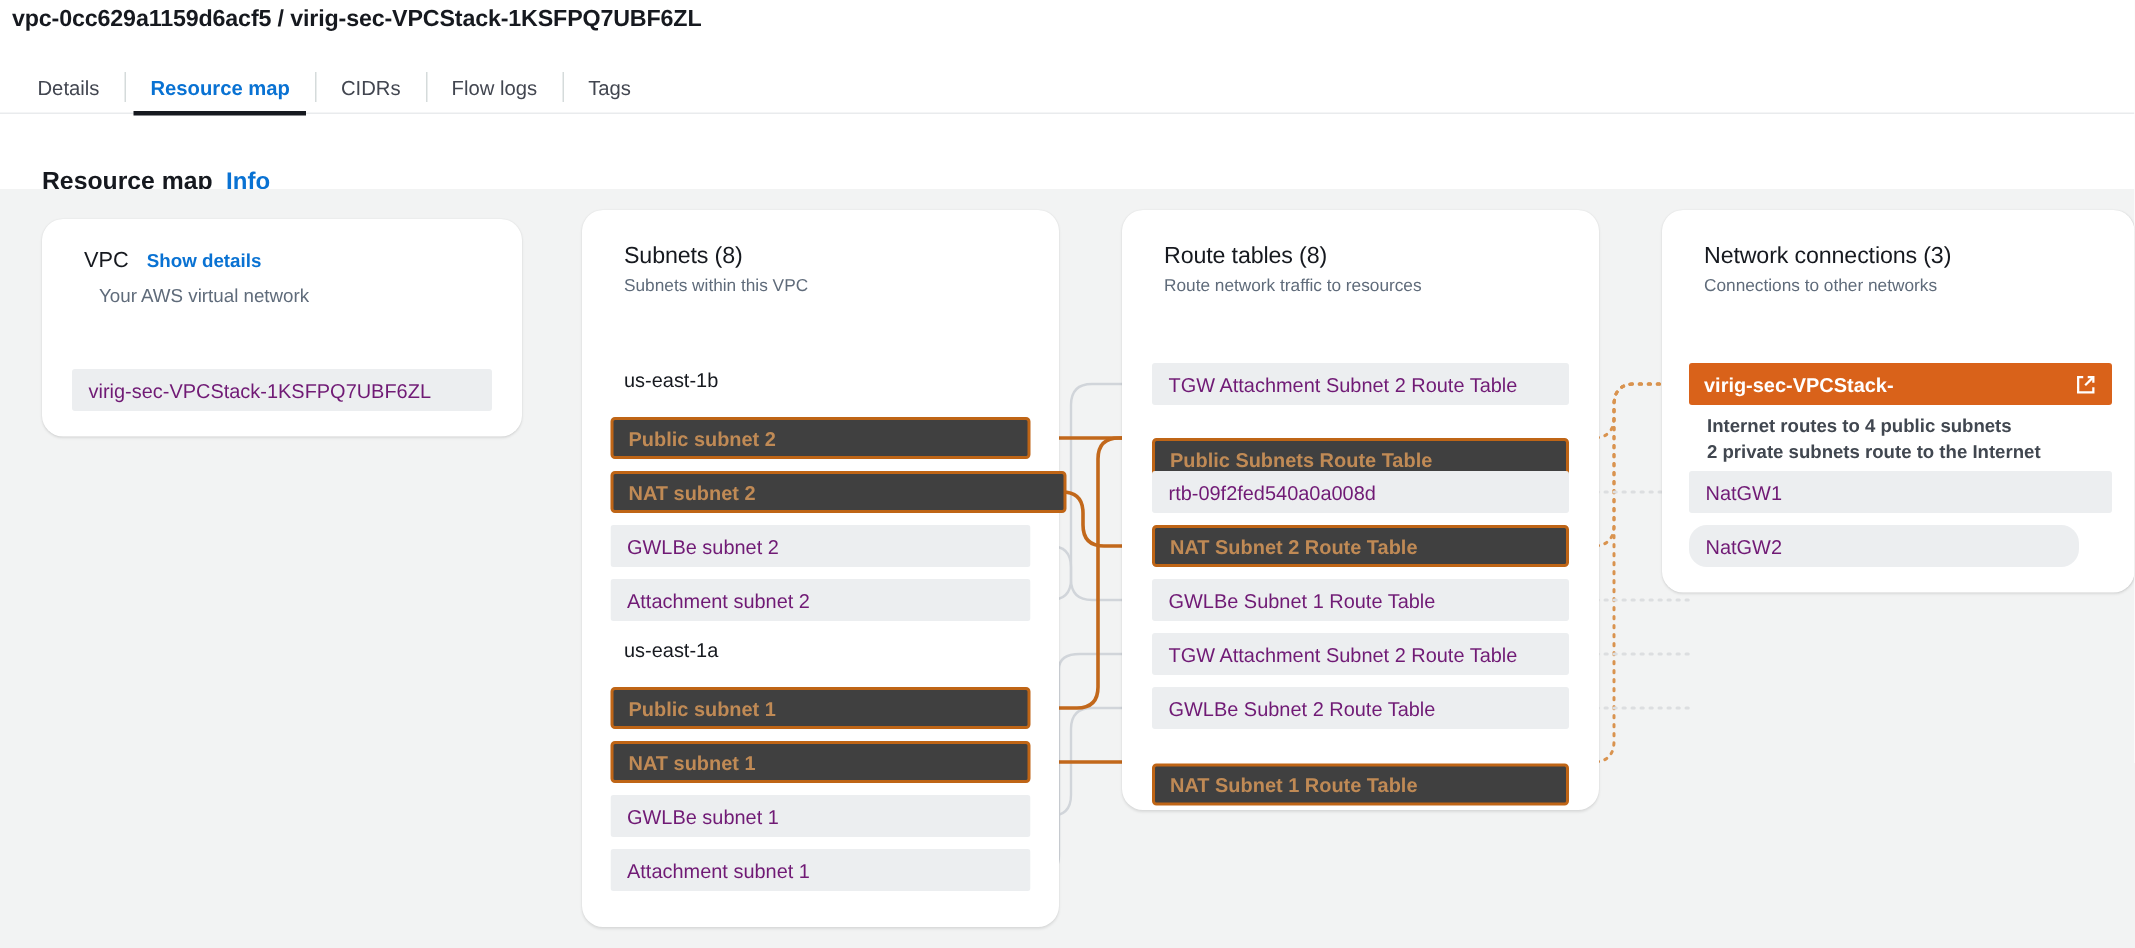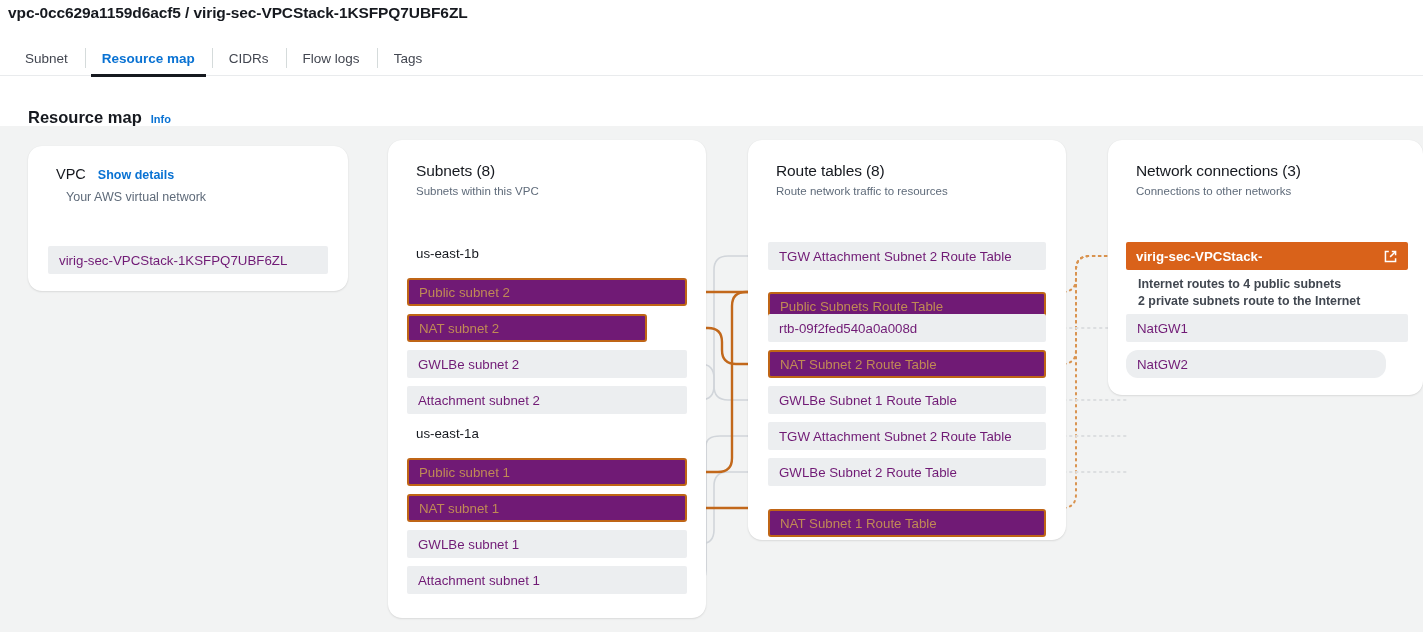--- a/index.html
+++ b/index.html
@@ -38,21 +38,21 @@
     content: ""; position: absolute; left: 0; top: 8px; bottom: 8px; width: 1px; background: #d5dbdb;
   }
   .tab.active { color: #0972d3; font-weight: bold; }
   .tab.active::after {
     content: ""; position: absolute; left: 6px; right: 6px; bottom: -1px; height: 3px; background: #16191f;
   }
 
   
   .section-head { position: absolute; left: 28px; top: 95px; display: flex; align-items: baseline; gap: 9px; }
   .section-title { font-size: 16.5px; font-weight: bold; color: #16191f; }
-  .info-link { font-size: 11px; color: #0972d3; font-weight: bold; cursor: pointer; margin-top: 18px; }
+  .info-link { font-size: 16px; color: #0972d3; font-weight: bold; cursor: pointer; margin-top: 18px; }
 
   
   .canvas {
     position: absolute; left: 0; top: 126px; width: 1423px; height: 506px;
     background: #f2f3f3;
   }
 
   .card {
     position: absolute; background: #ffffff; border-radius: 14px;
     box-shadow: 0 1px 2px rgba(0,0,0,0.10), 0 0 1px rgba(0,0,0,0.07);
@@ -67,21 +67,21 @@
   .vpc-sub { position: absolute; left: 38px; top: 44px; font-size: 12.5px; color: #5f6b7a; white-space: nowrap; }
 
   
   .chip {
     position: absolute; height: 28px; border-radius: 2px;
     display: flex; align-items: center; padding: 0 10px;
     font-size: 13.3px; color: #701a75; white-space: nowrap; overflow: hidden;
     background: #eceef0; border: 1px solid transparent; cursor: pointer;
   }
   .chip.sel {
-    background: #701a75; border: 2px solid #bf6516; color: #c08a55; border-radius: 3px;
+    background: #404040; border: 2px solid #bf6516; color: #c08a55; border-radius: 3px; font-weight: bold;
   }
   .chip.orange {
     background: #d9621a; border: none; color: #ffffff; font-weight: bold;
     justify-content: space-between; border-radius: 2px;
   }
   .chip.plain { background: #eceef0; }
 
   .az-label {
     position: absolute; font-size: 13.3px; color: #16191f; white-space: nowrap;
   }
@@ -99,21 +99,21 @@
 <body>
 
 <div id="root">
 
   <div class="page-header">
     <div class="page-title">vpc-0cc629a1159d6acf5 / virig-sec-VPCStack-1KSFPQ7UBF6ZL</div>
   </div>
 
   <div class="tabbar">
     <div class="tabs-inner">
-      <div class="tab">Subnet</div>
+      <div class="tab">Details</div>
       <div class="tab active">Resource map</div>
       <div class="tab">CIDRs</div>
       <div class="tab">Flow logs</div>
       <div class="tab">Tags</div>
     </div>
   </div>
 
   <div class="section-head">
     <div class="section-title">Resource map</div>
     <div class="info-link">Info</div>
@@ -167,21 +167,21 @@
     </div>
 
     <div class="card" style="left:388px; top:14px; width:318px; height:478px;">
       <div class="card-head">
         <div class="card-title">Subnets (8)</div>
         <div class="card-sub">Subnets within this VPC</div>
       </div>
 
       <div class="az-label" style="left:28px; top:106px;">us-east-1b</div>
       <div class="chip sel" style="left:19px; top:138px; width:280px;">Public subnet 2</div>
-      <div class="chip sel" style="left:19px; top:174px; width:240px;">NAT subnet 2</div>
+      <div class="chip sel" style="left:19px; top:174px; width:304px;">NAT subnet 2</div>
       <div class="chip plain" style="left:19px; top:210px; width:280px;">GWLBe subnet 2</div>
       <div class="chip plain" style="left:19px; top:246px; width:280px;">Attachment subnet 2</div>
 
       <div class="az-label" style="left:28px; top:286px;">us-east-1a</div>
       <div class="chip sel" style="left:19px; top:318px; width:280px;">Public subnet 1</div>
       <div class="chip sel" style="left:19px; top:354px; width:280px;">NAT subnet 1</div>
       <div class="chip plain" style="left:19px; top:390px; width:280px;">GWLBe subnet 1</div>
       <div class="chip plain" style="left:19px; top:426px; width:280px;">Attachment subnet 1</div>
     </div>
 

